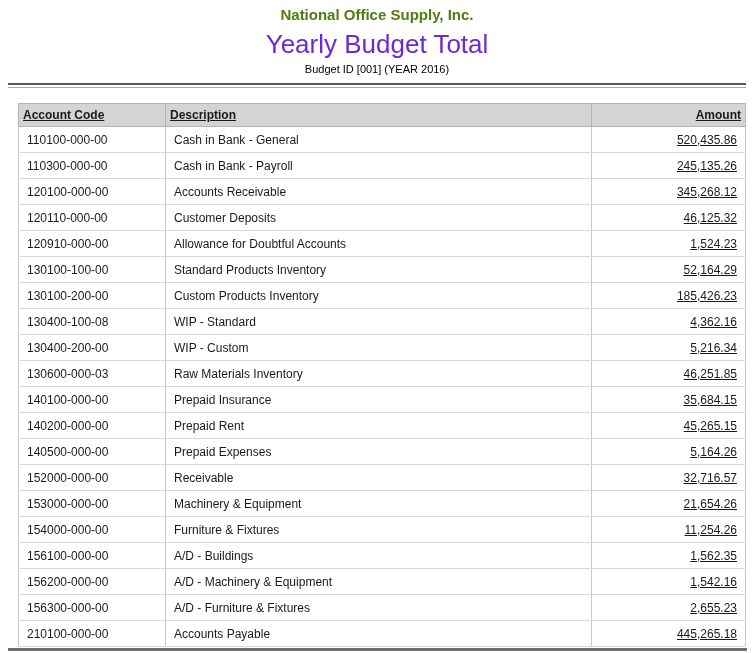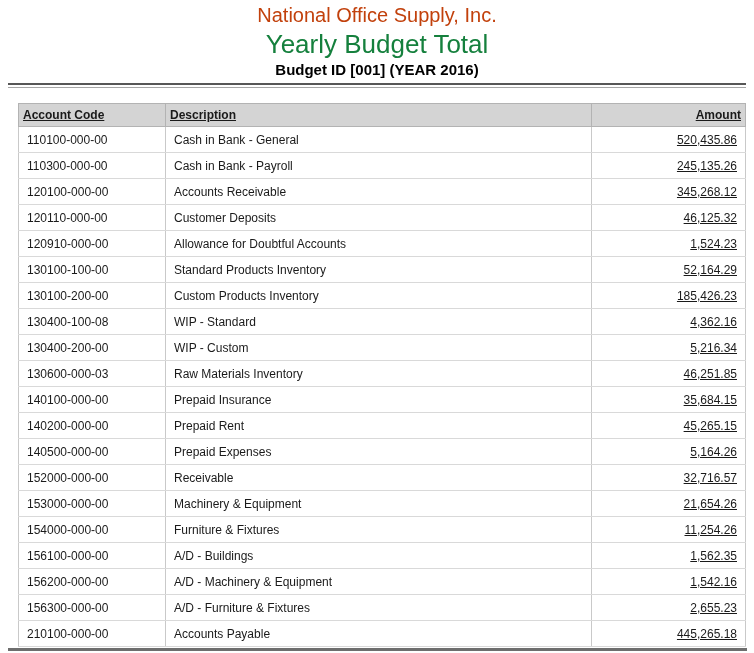--- a/index.html
+++ b/index.html
@@ -15,37 +15,37 @@
     height: 653px;
     background: #ffffff;
     overflow: hidden;
   }
   
   .report-header {
     text-align: center;
     padding-top: 5px;
   }
   .company {
-    font-size: 20px;
-    font-weight: 400;
-    color: #c2410c;
+    font-size: 15px;
+    font-weight: 700;
+    color: #4d7c0f;
     line-height: 20px;
   }
   .report-title {
     margin: 0;
     margin-top: 4px;
     font-size: 26px;
     font-weight: 400;
-    color: #15803d;
+    color: #6d28d9;
     line-height: 30px;
   }
   .report-subtitle {
     margin-top: 1px;
-    font-size: 15px;
-    font-weight: 700;
+    font-size: 11px;
+    font-weight: 400;
     color: #000000;
     line-height: 19px;
   }
   
   .double-rule {
     position: absolute;
     top: 83px;
     left: 8px;
     width: 738px;
     border-top: 2px solid #575757;

